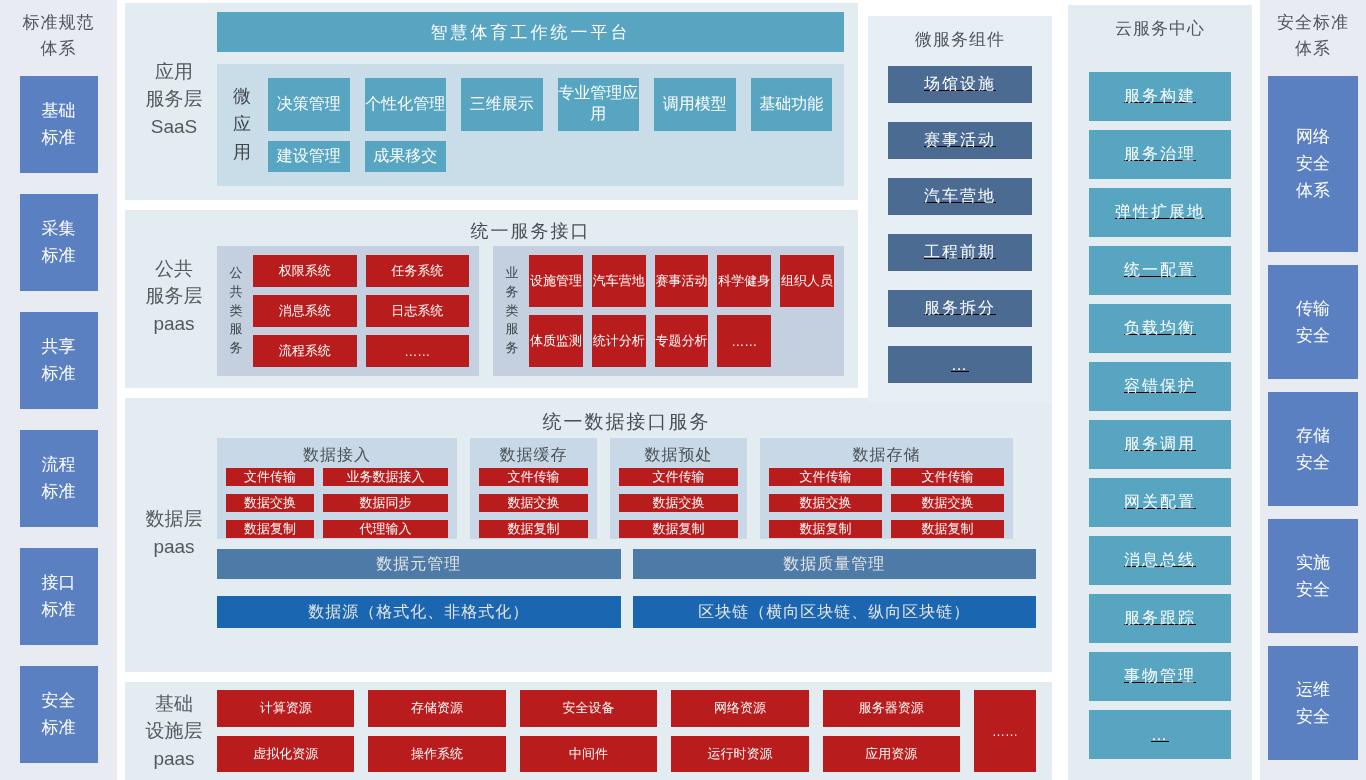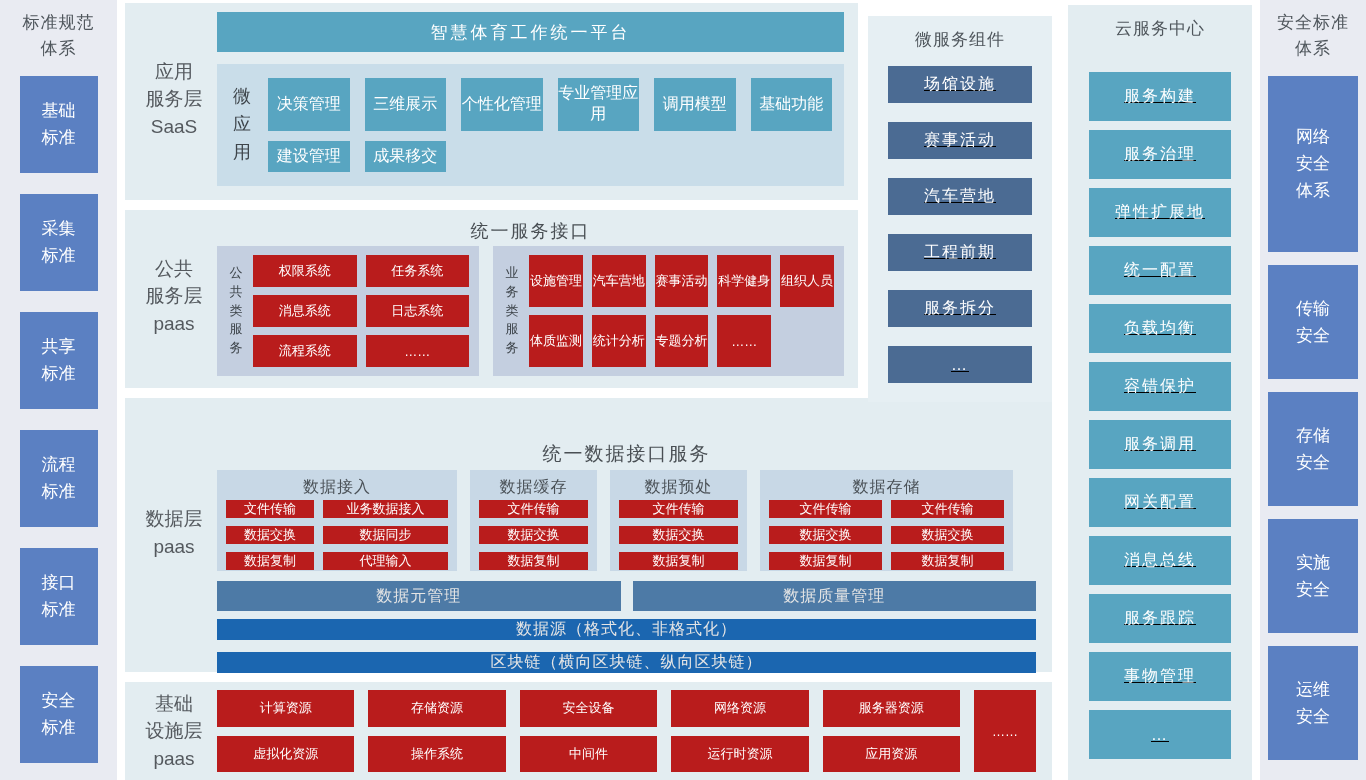--- a/index.html
+++ b/index.html
@@ -53,31 +53,31 @@
   .group.common { width:262px; }
   .group.business { flex:1; }
   .grid { flex:1; display:grid; gap:8px 9px; }
   .grid.cols1 { grid-template-columns:1fr; }
   .grid.cols2 { grid-template-columns:repeat(2,1fr); }
   .grid.cols3 { grid-template-columns:repeat(5,1fr); }
   .grid.cols2a { grid-template-columns:88px 1fr; }
 
   
   .data-layer { margin-top:10px; width:927px; height:274px; padding:8px 16px 12px 6px; }
-  .data-layer .section-title { font-size:19px; height:32px; line-height:32px;margin-top:32px; }
+  .data-layer .section-title { font-size:19px; height:32px; line-height:32px; }
   .data-groups { display:flex; gap:13px; height:101px; }
   .dgroup { background:#c8d8e6; padding:4px 9px 10px; display:flex; flex-direction:column; }
   .dgroup-title { text-align:center; font-size:16px; color:#4a5157; height:26px; line-height:26px; letter-spacing:1px; }
   .dgroup .grid { flex:1; }
   .dgroup.access { width:240px; }
   .dgroup.cache { width:127px; }
   .dgroup.preprocess { width:137px; }
   .dgroup.storage { width:253px; }
   .bars-row { display:flex; gap:12px; margin-top:10px; }
-  .bars-row.second { margin-top:8px;flex-direction:column; }
+  .bars-row.second { margin-top:17px; }
   .bar { flex:1; height:30px; display:flex; align-items:center; justify-content:center; color:#e5e5e5; font-size:16px; letter-spacing:1px; }
   .bar.grayblue { background:#4d7aa6; }
   .bar.bblue { background:#1b66b0; height:32px; }
 
   
   .infra-layer { margin-top:10px; width:927px; height:98px; padding:8px 16px 8px 6px; }
   .infra-body { flex-direction:row; gap:14px; }
   .infra-grid { flex:1; display:grid; grid-template-columns:repeat(5,1fr); grid-auto-rows:1fr; gap:9px 14px; }
   .more-box { width:62px; font-size:15px; }
 
@@ -129,22 +129,22 @@
 SaaS</div>
       <div class="layer-body">
         <div class="platform-header">智慧体育工作统一平台</div>
         <div class="micro-panel">
           <div class="v-label big" style="white-space: pre-line;">微
 应
 用</div>
           <div class="apps-grid">
 
           <div class="btn teal">决策管理</div>
+              <div class="btn teal">个性化管理</div>
               <div class="btn teal">三维展示</div>
-              <div class="btn teal">个性化管理</div>
               <div class="btn teal">专业管理应用</div>
               <div class="btn teal">调用模型</div>
               <div class="btn teal">基础功能</div>
               <div class="btn teal">建设管理</div>
               <div class="btn teal">成果移交</div>
             </div>
         </div>
       </div>
     </section>
 

